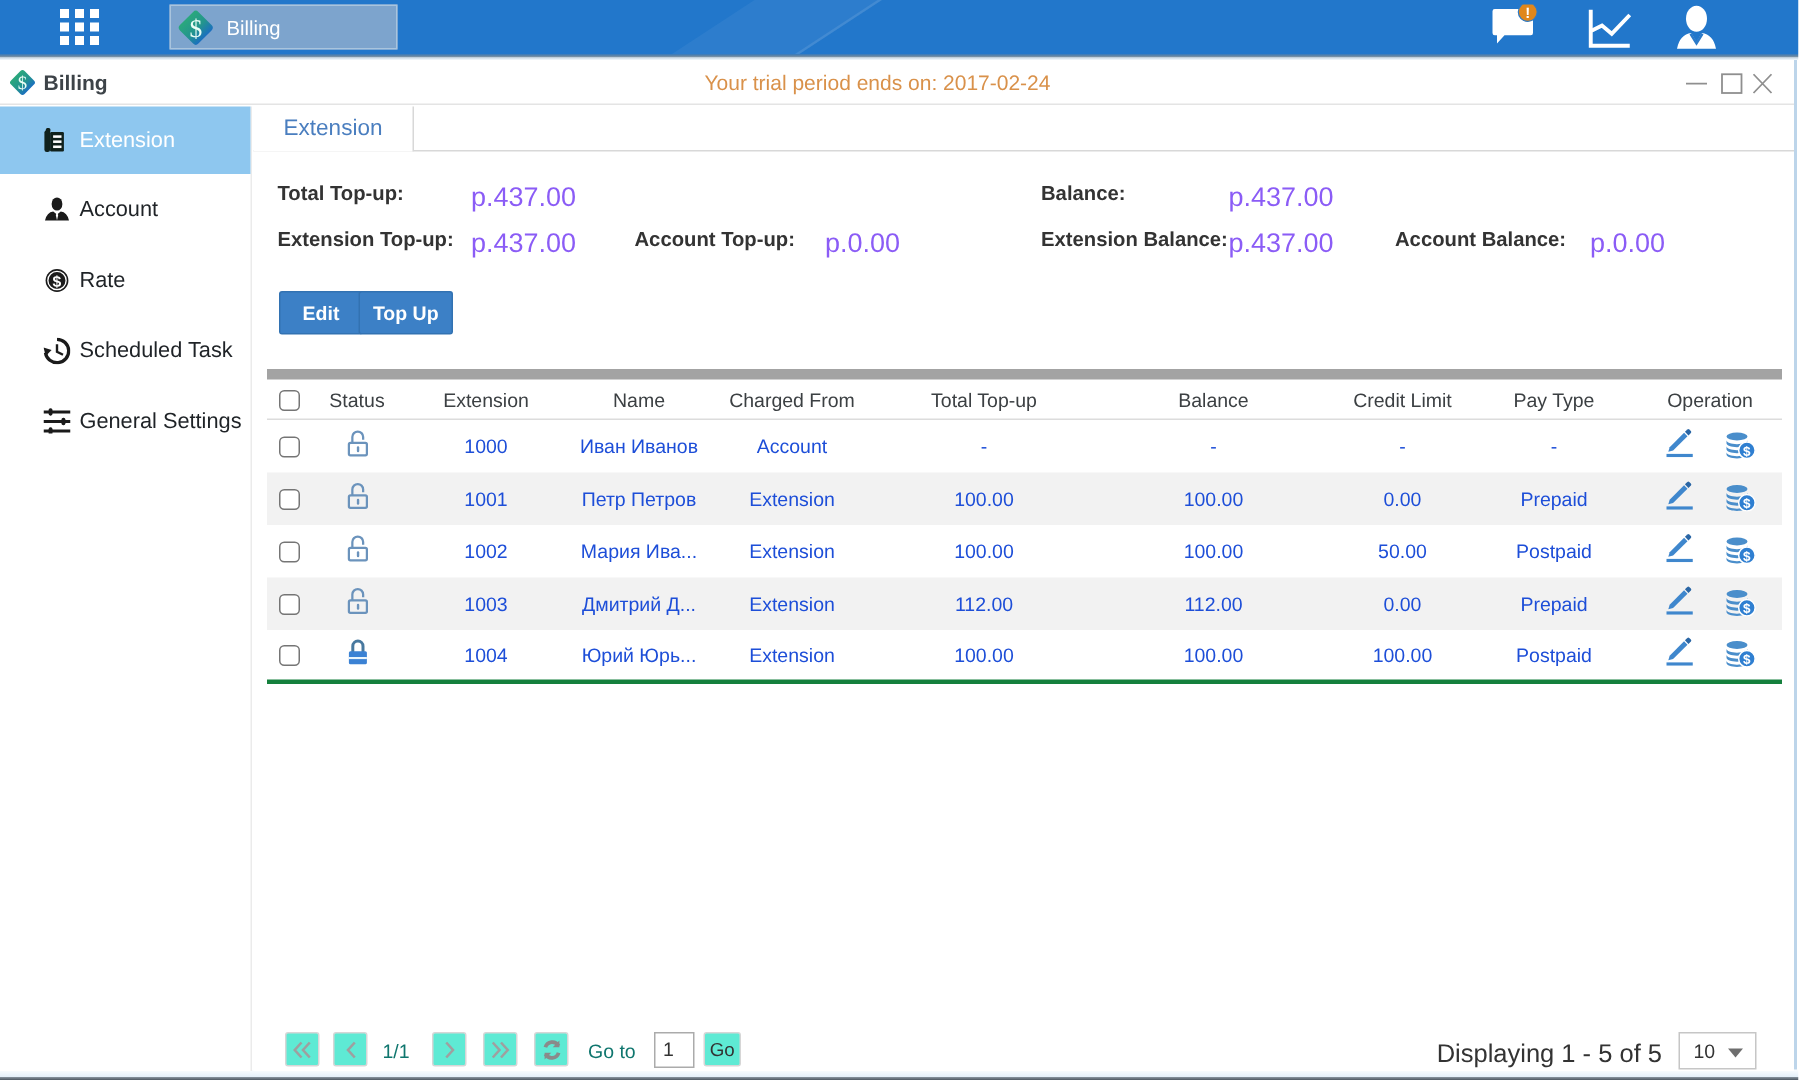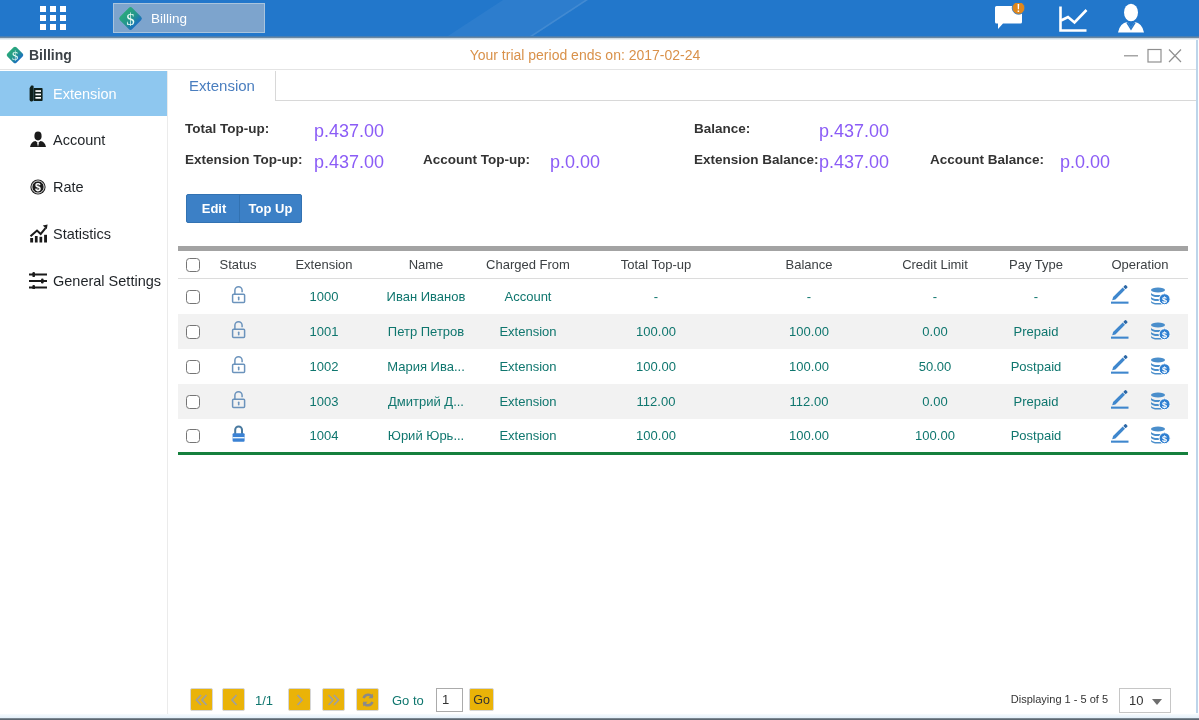--- a/index.html
+++ b/index.html
@@ -64,40 +64,40 @@
 .lab { position:absolute; font-size:13.5px; font-weight:bold; color:#333; }
 .val { position:absolute; font-size:18px; color:#8b5cf6; }
 
 .btn { position:absolute; top:123px; height:29px; background:#3c80c6;
   border:1px solid #3272b2; border-radius:2px; color:#fff; font-size:13px;
   font-weight:bold; text-align:center; line-height:27px; }
 
 
 #grid { position:absolute; left:9px; top:175px; width:1010px; }
 #grid table { border-collapse:collapse; width:1010px; table-layout:fixed; }
-#grid th { height:30px; border-top:5px solid #a3a3a3; border-bottom:1px solid #dcdcdc;
+#grid th { height:30px; border-top:7px solid #a3a3a3; border-bottom:1px solid #dcdcdc;
   font-size:13px; font-weight:normal; color:#3c4043; text-align:center; }
-#grid td { height:35px; font-size:13px; color:#0f766e; text-align:center; padding:0; }
+#grid td { height:35px; font-size:13px; color:#1d4ed8; text-align:center; padding:0; }
 #grid td:last-child { text-align:left; padding-left:18px; }
 #grid tr.alt td { background:#f2f2f2; }
 #grid tr.last td { border-bottom:3px solid #15803d; }
 .cb { display:inline-block; width:14px; height:14px; border:1.5px solid #757575;
   border-radius:3.5px; background:#fff; vertical-align:middle; }
 
 
 #pager { position:absolute; left:178px; right:13px; top:687px; height:26px; }
-.pbtn { position:absolute; top:1px; width:23px; height:23px; background:#eab308;
+.pbtn { position:absolute; top:1px; width:23px; height:23px; background:#5eead4;
   border:1px solid #d6d6d6; border-radius:2px; text-align:center; }
 #pager .ptext { position:absolute; top:6px; font-size:13px; color:#0f766e; }
 #goin { position:absolute; left:258px; top:1px; width:27px; height:24px;
   border:1px solid #ababab; font-size:13px; color:#333; text-align:left;
   line-height:22px; padding-left:5px; background:#fff; }
 #gobtn { left:291px; width:25px; }
 #gobtn .gtxt { font-size:12.5px; color:#333; line-height:22px; }
-#disp { position:absolute; right:78px; top:6px; font-size:11px; color:#333; }
+#disp { position:absolute; right:78px; top:6px; font-size:17px; color:#333; }
 #psel { position:absolute; right:15px; top:1px; width:52px; height:25px;
   border:1px solid #c6c6c6; background:#fff; }
 #psel .num { position:absolute; left:9px; top:4px; font-size:13px; color:#333; }
 #psel .tri { position:absolute; right:8px; top:10px; width:0; height:0;
   border-left:5px solid transparent; border-right:5px solid transparent;
   border-top:6px solid #6e6e6e; }
 </style>
 </head>
 <body>
 <div id="stage">
@@ -207,31 +207,26 @@
     </div>
     <div class="sideitem">
       <svg width="18" height="18" viewBox="0 0 18 18">
         <circle cx="9" cy="9" r="7.6" fill="#1b1b1b"></circle>
         <circle cx="9" cy="9" r="6.1" fill="none" stroke="#fff" stroke-width="0.9"></circle>
         <text x="9" y="13" font-size="10.5" font-weight="bold" fill="#fff" text-anchor="middle" font-family="Liberation Sans">$</text>
       </svg>
       <span class="lbl">Rate</span>
     </div>
     <div class="sideitem">
-      <svg width="19" height="19" viewBox="0 0 19 19">
-        <g fill="#1b1b1b">
-          <rect x="1.2" y="14" width="2.9" height="4.5"></rect>
-          <rect x="5.9" y="12" width="2.7" height="6.5"></rect>
-          <rect x="10.5" y="12.8" width="2.7" height="5.7"></rect>
-          <rect x="15.1" y="10.8" width="2.9" height="7.7"></rect>
-        </g>
-        <path d="M1.5 12.3 L8 6.5 L11.7 10 L16.5 4.2" fill="none" stroke="#1b1b1b" stroke-width="2"></path>
-        <path d="M13.8 1.4 L18.6 0.5 L17.8 5.3 z" fill="#1b1b1b"></path>
-      </svg>
-      <span class="lbl">Statistics</span>
+      <svg width="18" height="18" viewBox="0 0 18 18">
+        <path d="M9 1.2 a7.8 7.8 0 1 1 -7.7 9" fill="none" stroke="#1b1b1b" stroke-width="2.2"></path>
+        <path d="M0 6.6 l5.4 1.8 l-3.9 3.9 z" fill="#1b1b1b"></path>
+        <path d="M9 4.5 v5 l4 2" fill="none" stroke="#1b1b1b" stroke-width="1.6"></path>
+      </svg>
+      <span class="lbl">Scheduled Task</span>
     </div>
     <div class="sideitem">
       <svg width="18" height="17" viewBox="0 0 18 17">
         <g stroke="#1b1b1b" stroke-width="2" fill="none">
           <path d="M0 2.6 h18 M0 9 h18 M0 15.4 h18"></path>
         </g>
         <g fill="#1b1b1b">
           <rect x="3.4" y="0.1" width="2.6" height="5" rx="1.2"></rect>
           <rect x="12" y="6.5" width="2.6" height="5" rx="1.2"></rect>
           <rect x="3.4" y="12.9" width="2.6" height="5" rx="1.2"></rect>

